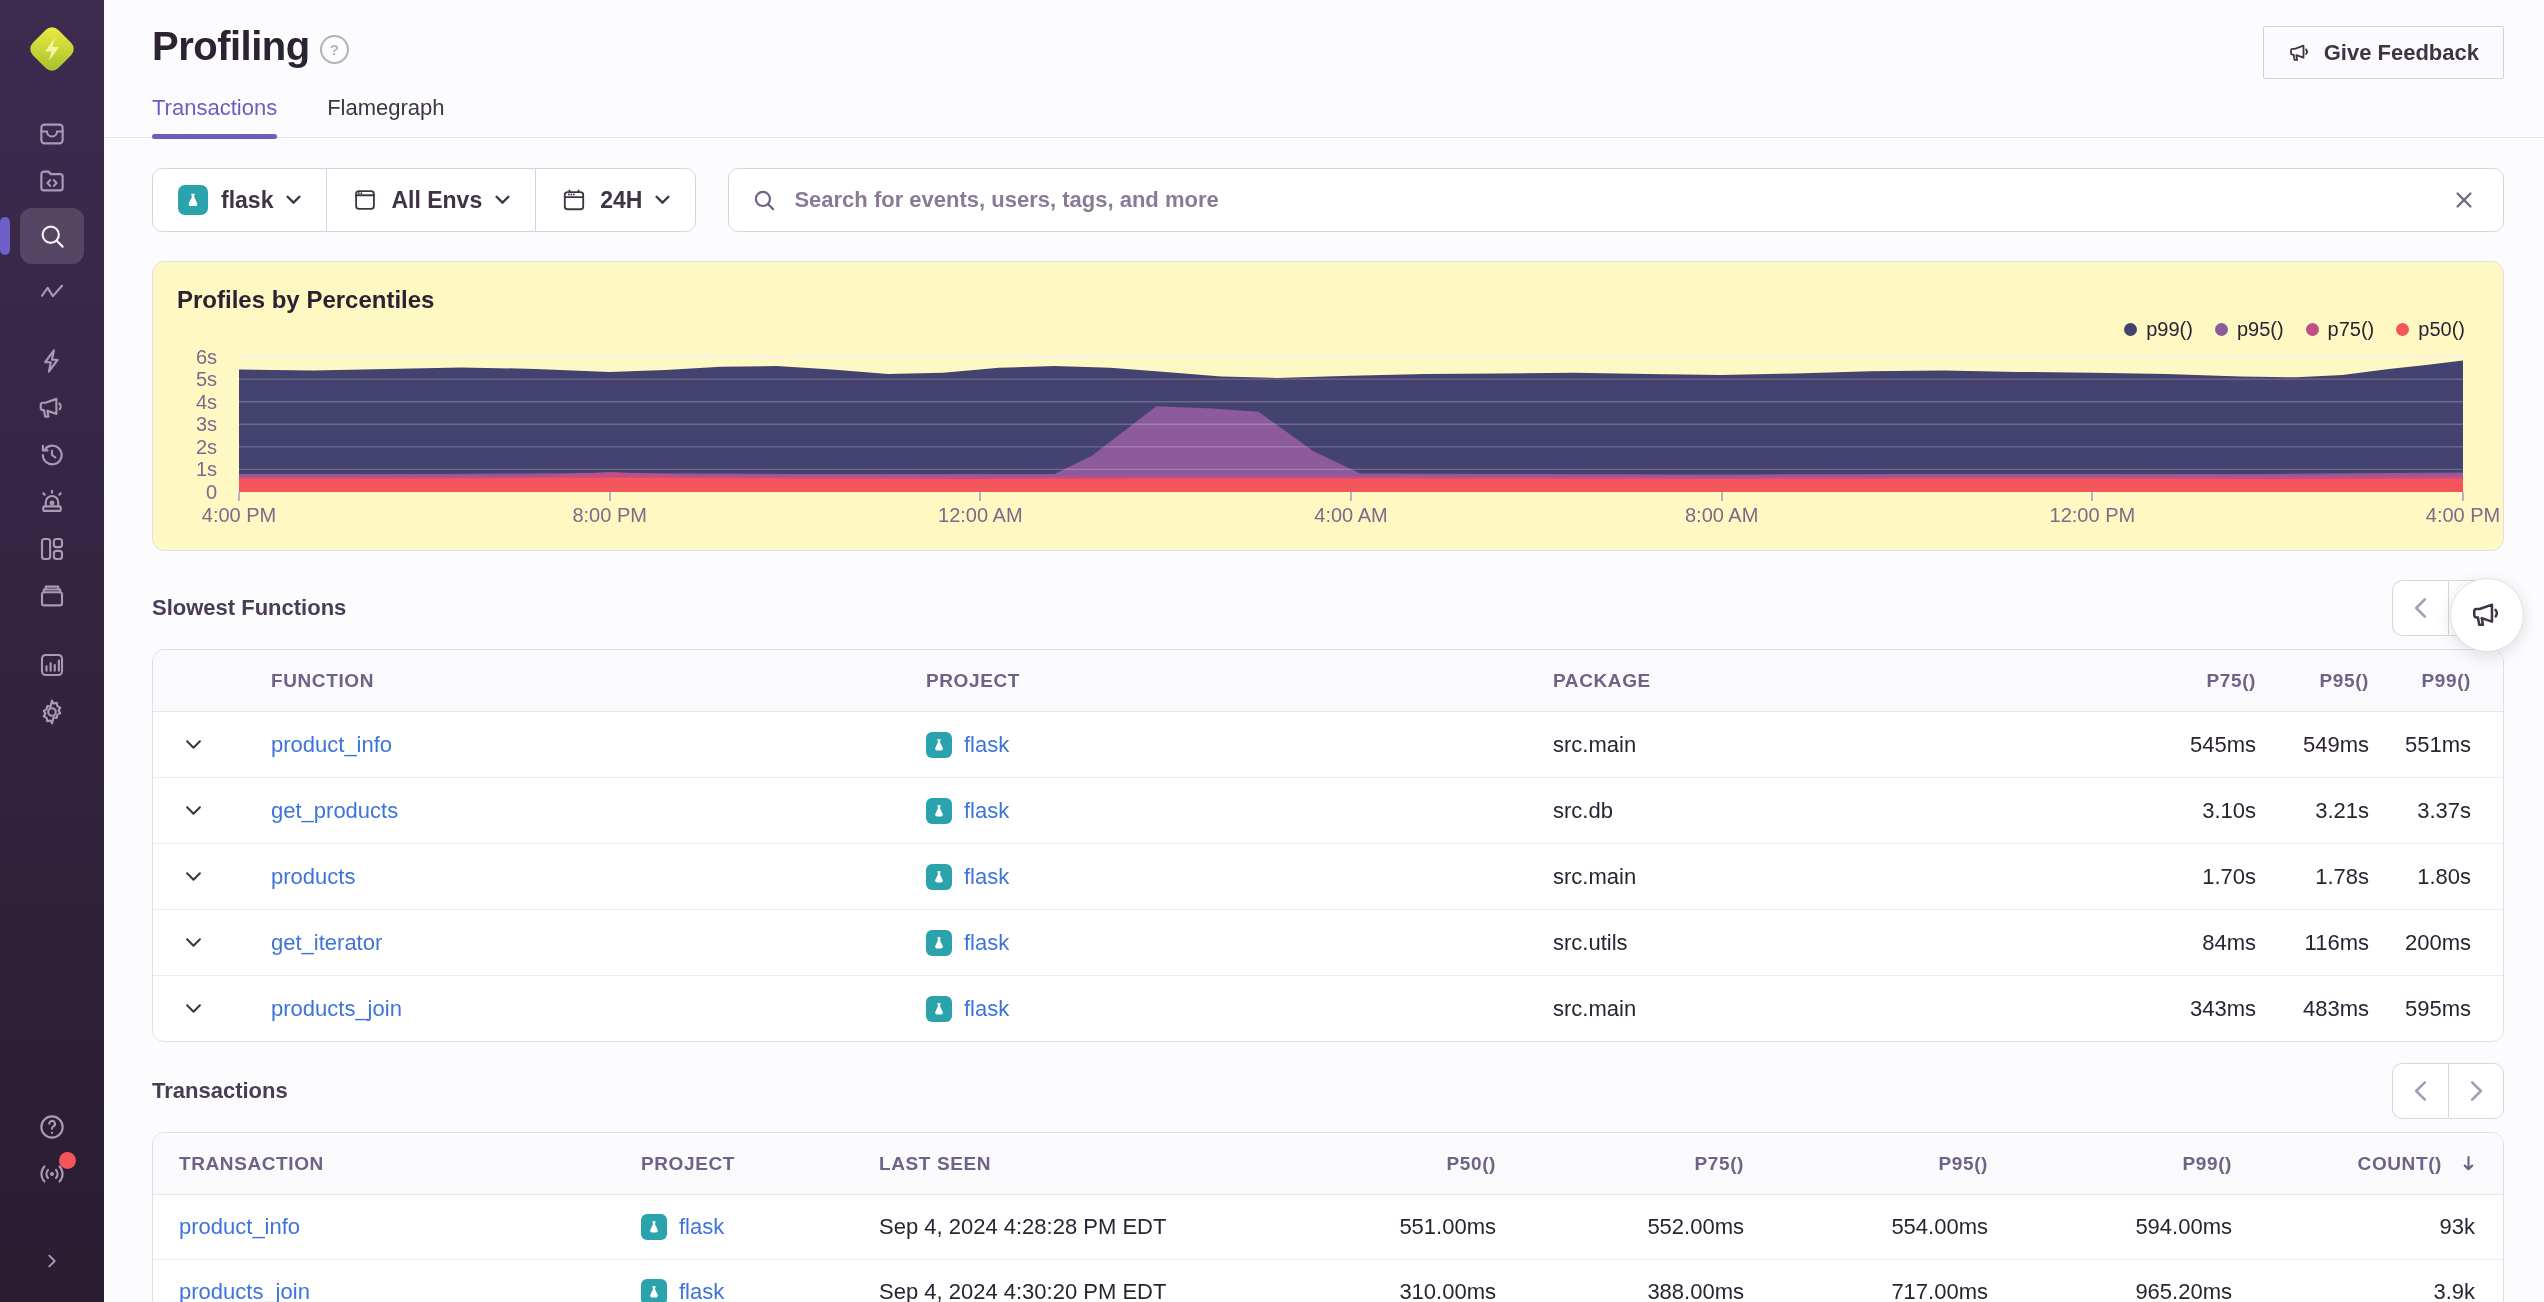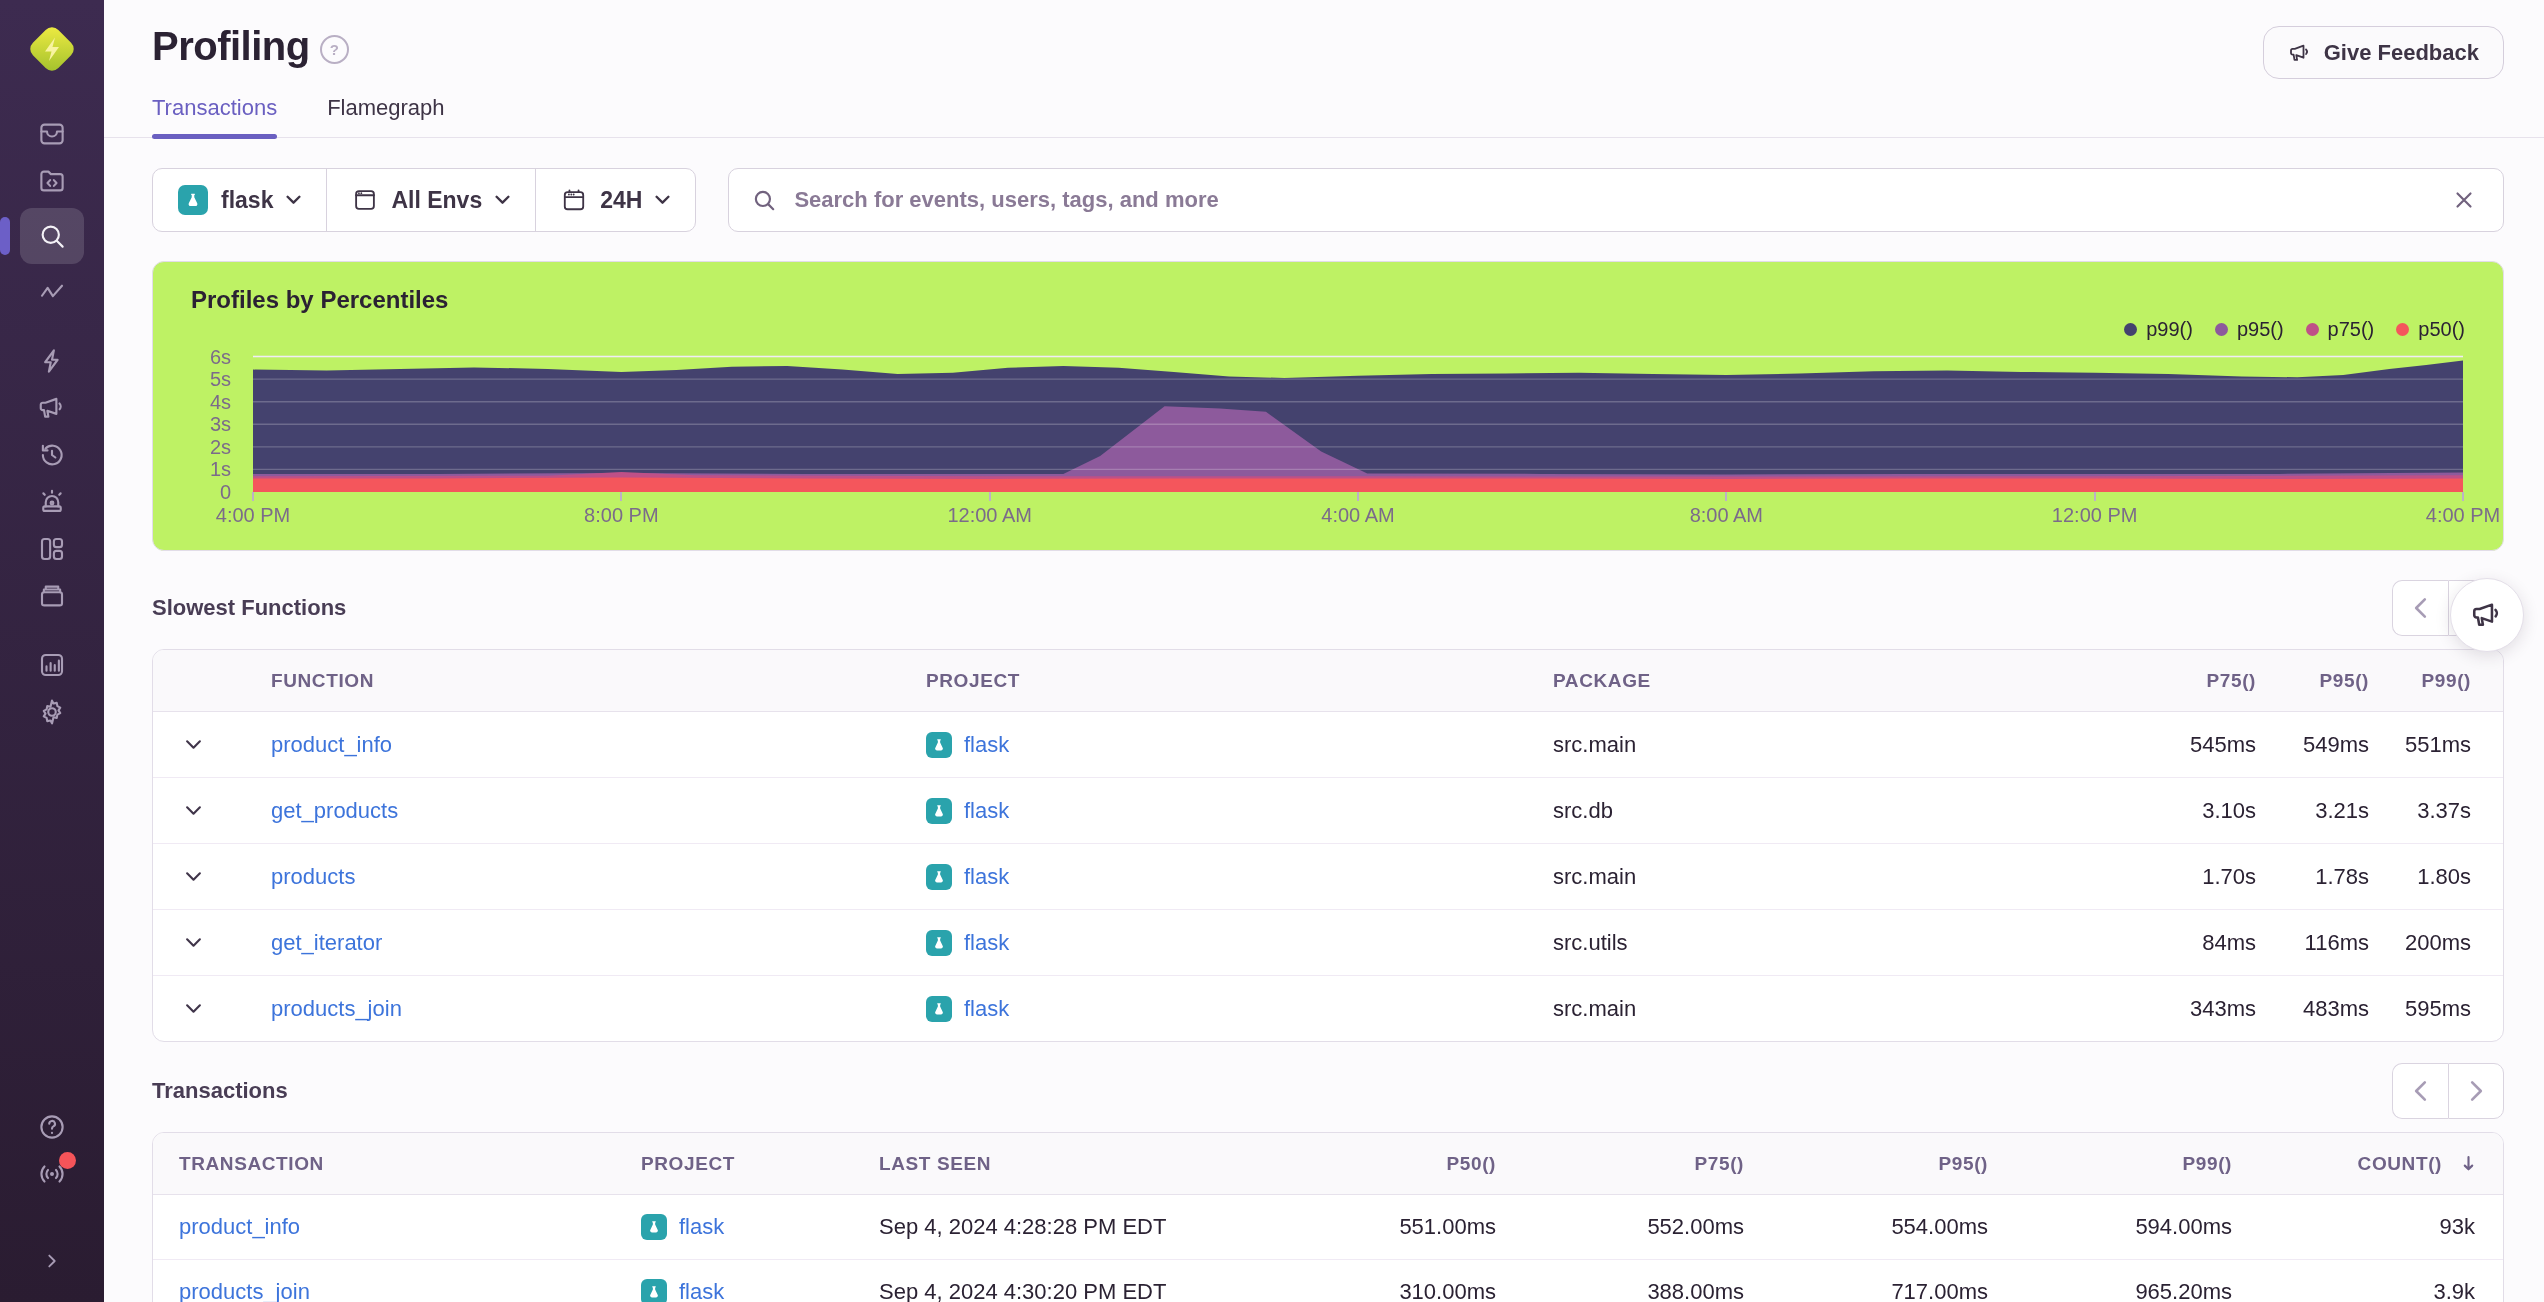--- a/index.html
+++ b/index.html
@@ -27,21 +27,21 @@
   .nav-gap{height:22px;}
   .sidebar-bottom{margin-top:auto;margin-bottom:10px;display:flex;flex-direction:column;align-items:center;}
   .notif-dot{position:absolute;top:2px;right:8px;width:17px;height:17px;border-radius:50%;background:#F55459;}
   
   .main{flex:1;position:relative;padding:0 40px 0 48px;}
   .page-head{position:relative;padding-top:24px;}
   .title-row{display:flex;align-items:center;gap:10px;}
   .page-title{font-size:40px;font-weight:700;letter-spacing:-0.5px;color:#2B2233;}
   .help-badge{width:25px;height:25px;border-radius:50%;border:2px solid #B9AFC4;color:#B9AFC4;
     display:flex;align-items:center;justify-content:center;font-size:15px;font-weight:700;margin-top:6px;}
-  .btn-feedback{position:absolute;top:26px;right:0;height:53px;padding:0 24px;border-radius:16px;
+  .btn-feedback{position:absolute;top:26px;right:0;height:53px;padding:0 24px;border-radius:2px;
     border:1.5px solid #D5CEDC;background:#FBFAFC;display:flex;align-items:center;gap:12px;
     font-size:22px;font-weight:700;color:#3E3446;cursor:pointer;font-family:inherit;}
   .btn-feedback svg,.icon-megaphone svg{stroke:#3E3446;fill:none;stroke-width:1.8;stroke-linecap:round;stroke-linejoin:round;}
   .tabs{display:flex;gap:50px;margin:26px 0 0 0;border-bottom:1.5px solid #E7E2EC;margin-left:-48px;padding-left:48px;margin-right:-40px;}
   .tab{font-size:22px;color:#3E3446;padding-bottom:16px;position:relative;cursor:pointer;}
   .tab.active{color:#6A5FC1;}
   .tab.active::after{content:"";position:absolute;left:0;right:0;bottom:-2px;height:5px;border-radius:3px;background:#6A5FC1;}
   
   .filter-row{margin-top:30px;display:flex;gap:32px;height:64px;}
   .btn-group{display:flex;background:#fff;border:1.5px solid #D8D2DE;border-radius:10px;overflow:hidden;}
@@ -51,21 +51,21 @@
   .filter-btn svg.glyph{stroke:#3E3446;fill:none;stroke-width:1.7;stroke-linecap:round;stroke-linejoin:round;}
   .chev{stroke:#3E3446;fill:none;stroke-width:2.2;stroke-linecap:round;stroke-linejoin:round;}
   .proj-avatar{width:30px;height:30px;border-radius:7px;background:#2AA3AC;display:flex;align-items:center;justify-content:center;}
   .proj-avatar.small{width:26px;height:26px;border-radius:6px;}
   .search-bar{flex:1;background:#fff;border:1.5px solid #D8D2DE;border-radius:10px;display:flex;align-items:center;padding:0 22px;gap:15px;}
   .search-bar svg{stroke:#71627E;fill:none;stroke-width:2;stroke-linecap:round;stroke-linejoin:round;}
   .search-input{flex:1;border:none;outline:none;font-size:22px;color:#6d28d9;background:transparent;font-family:inherit;font-weight:bold;}
   .search-input::placeholder{color:#8a7a96;}
   .search-clear{background:none;border:none;cursor:pointer;display:flex;padding:4px;}
   
-  .chart-card{margin-top:29px;background:#bef264;border:1.5px solid #E2DDE8;border-radius:12px;padding:24px 38px 16px 38px;}
+  .chart-card{margin-top:29px;background:#fef9c3;border:1.5px solid #E2DDE8;border-radius:12px;padding:24px 38px 16px 24px;}
   .chart-title{font-size:24px;font-weight:700;color:#2B2233;}
   .legend{display:flex;justify-content:flex-end;gap:22px;margin-top:2px;height:26px;align-items:center;}
   .litem{display:flex;align-items:center;gap:9px;font-size:20px;color:#2B2233;}
   .ldot{width:13px;height:13px;border-radius:50%;}
   .chart-wrap{position:relative;margin-left:62px;margin-right:2px;height:146px;margin-top:4px;}
   .ylabels{position:absolute;left:-62px;top:0;height:100%;width:50px;}
   .ytick{position:absolute;right:10px;transform:translateY(-50%);font-size:20px;color:#7b6b8a;}
   .xtick{position:absolute;width:2px;height:9px;background:#BCB2C6;bottom:-9px;transform:translateX(-50%);}
   .xlabels{position:relative;height:30px;margin-top:12px;margin-left:62px;margin-right:2px;}
   .xlabel{position:absolute;transform:translateX(-50%);font-size:20px;color:#7b6b8a;white-space:nowrap;}

